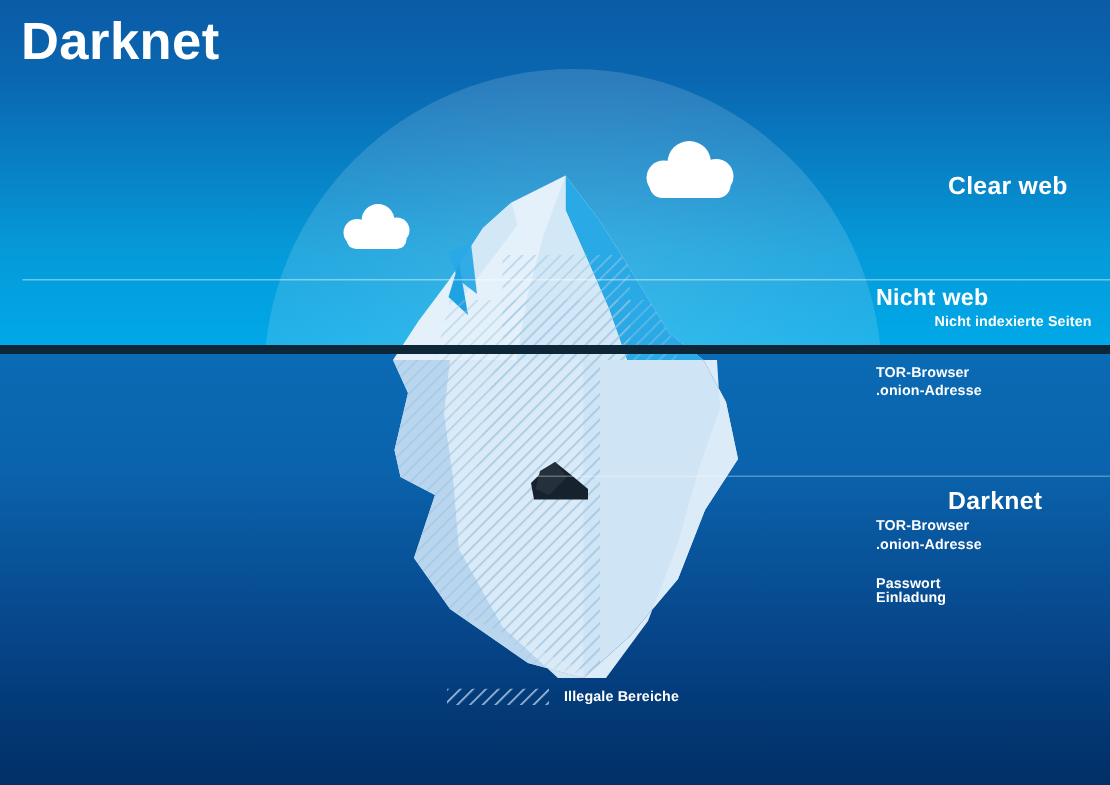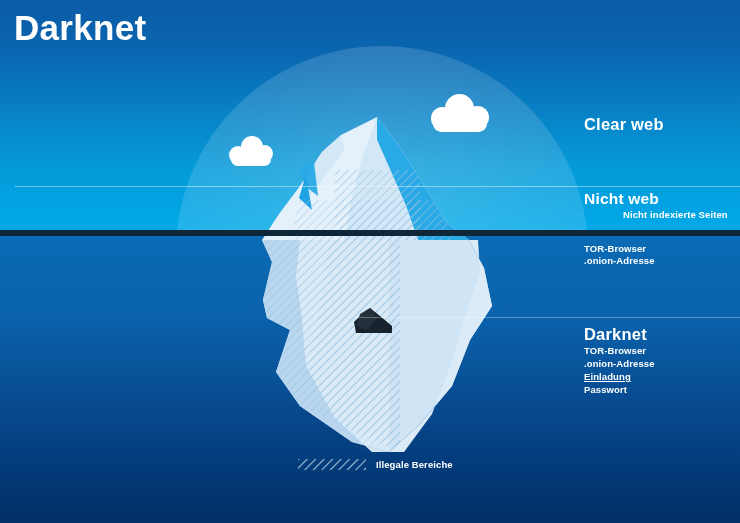--- a/index.html
+++ b/index.html
@@ -39,21 +39,21 @@
   
   .cloud{position:absolute;}
   .cloud b, .cloud i{position:absolute;display:block;background:#ffffff;border-radius:50%;}
   .cloud u{position:absolute;display:block;background:#ffffff;border-radius:14px;}
 
   
   #berg{position:absolute;left:0;top:0;width:740px;height:523px;}
 
   
   .lbl{position:absolute;color:#ffffff;}
-  .h-lg{font-size:16.5px;font-weight:bold;letter-spacing:0.2px;}
+  .h-lg{font-size:16.5px;font-weight:bold;letter-spacing:0.2px;margin-left:48px;}
   .h-md{font-size:15.5px;font-weight:bold;letter-spacing:0.2px;}
   .sub{font-size:9.5px;font-weight:bold;letter-spacing:0.1px;}
   .itm{font-size:9.5px;font-weight:bold;letter-spacing:0.1px;line-height:13px;}
 
   #title{
     position:absolute;left:14px;top:8px;
     color:#ffffff;font-size:35px;font-weight:bold;letter-spacing:0.3px;
   }
 
   
@@ -148,21 +148,21 @@
 
   <div class="lbl h-md" style="left:584px;top:190px;">Nicht web</div>
   <div class="lbl sub" style="left:584px;top:209px;margin-left:39px;">Nicht indexierte Seiten</div>
 
   <div class="lbl itm" style="left:584px;top:242px;">TOR-Browser</div>
   <div class="lbl itm" style="left:584px;top:254px;">.onion-Adresse</div>
 
   <div class="lbl h-lg" style="left:584px;top:325px;">Darknet</div>
   <div class="lbl itm" style="left:584px;top:344px;">TOR-Browser</div>
   <div class="lbl itm" style="left:584px;top:357px;">.onion-Adresse</div>
-  <div class="lbl itm" style="left:584px;top:370px;text-decoration:underline;">Einladung</div>
+  <div class="lbl itm" style="left:584px;top:392px;">Einladung</div>
   <div class="lbl itm" style="left:584px;top:383px;">Passwort</div>
 
   <div id="legend">
     <svg class="swatch" viewBox="0 0 68 11">
       <rect x="0" y="0" width="68" height="11" fill="url(#hatchLegend)"></rect>
     </svg>
     <span class="txt">Illegale Bereiche</span>
   </div>
 
 </div>

